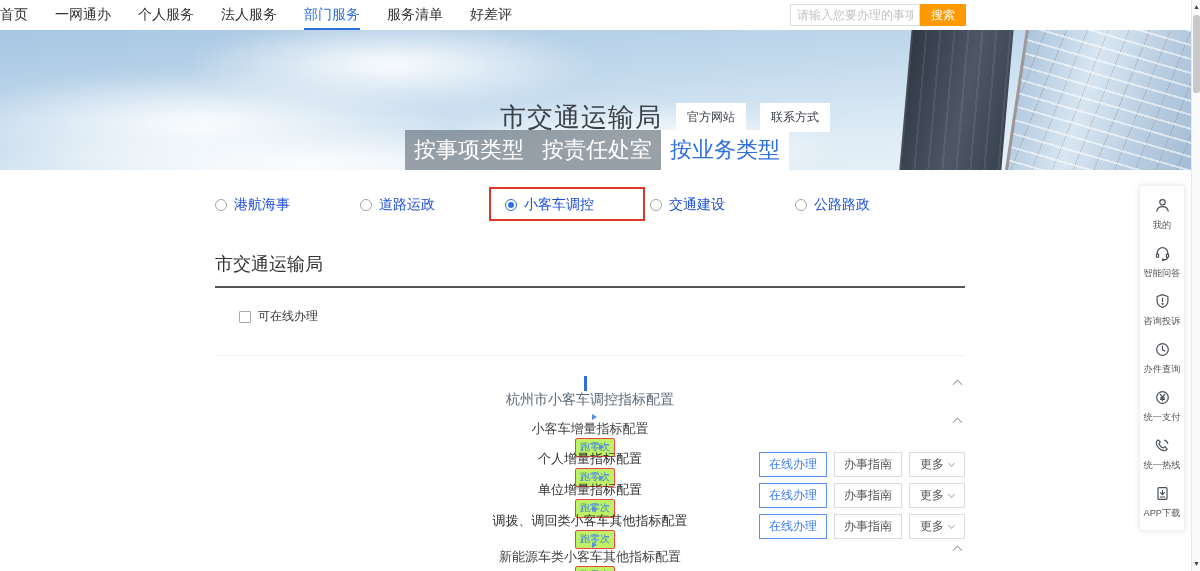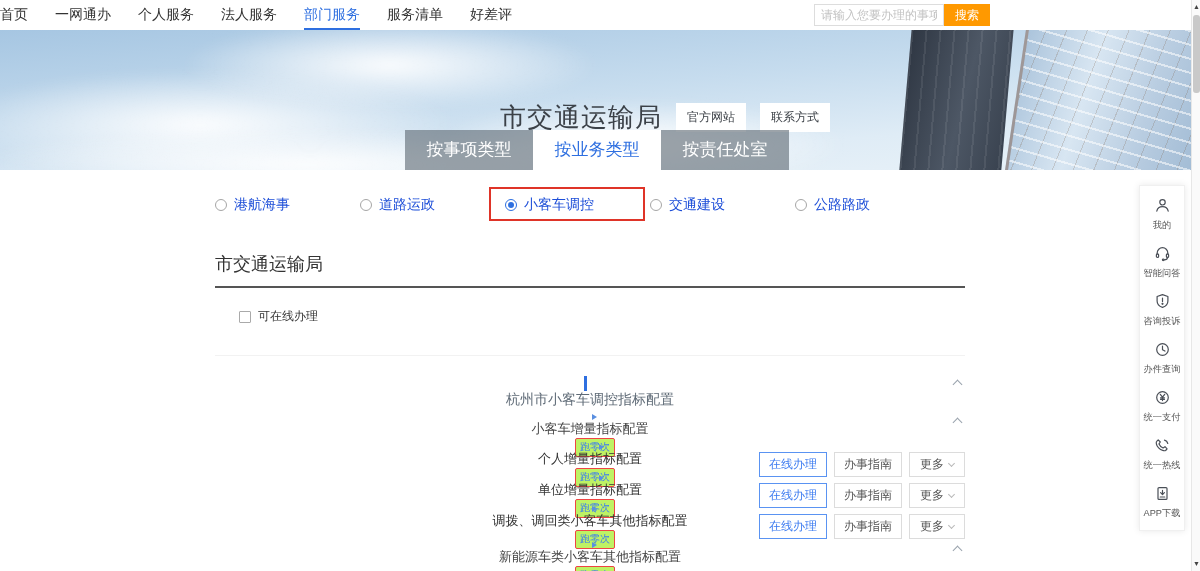--- a/index.html
+++ b/index.html
@@ -6,21 +6,21 @@
   html,body { background:#888; }
   .page {
     position:relative; width:1200px; height:571px; overflow:hidden;
     background:#fff; font-family:"Liberation Sans","DejaVu Sans",sans-serif;
     margin:0 auto;
   }
   
   .topbar { position:absolute; left:0; top:0; width:1191px; height:30px; background:#fff; display:flex; align-items:center; z-index:5; }
   .nav-item { font-size:14px; color:#333; margin-right:27px; height:30px; line-height:28px; cursor:pointer; white-space:nowrap; }
   .nav-item.active { color:#2e6fe0; border-bottom:2px solid #2e6fe0; }
-  .top-search { position:absolute; left:814px; top:4px; display:flex; }
+  .top-search { position:absolute; left:790px; top:4px; display:flex; }
   .top-search input { width:130px; height:22px; border:1px solid #ddd; font-size:12px; padding:0 6px; color:#333; outline:none; font-family:inherit; }
   .top-search input::placeholder { color:#c3c3c3; }
   .search-btn { width:46px; height:22px; background:#f90; color:#fff; font-size:12px; border:none; cursor:pointer; font-family:inherit; }
   
   .banner { position:absolute; left:0; top:30px; width:1191px; height:140px; overflow:hidden; background:linear-gradient(175deg,#a6c6e2 0%,#c6dcee 45%,#dfecf6 75%,#e9f2f8 100%); }
   .cloud { position:absolute; background:radial-gradient(ellipse at center, rgba(255,255,255,.95) 0%, rgba(255,255,255,0) 70%); filter:blur(6px); }
   .c1 { left:-60px; top:40px; width:520px; height:110px; }
   .c2 { left:180px; top:-10px; width:420px; height:90px; }
   .c3 { left:430px; top:70px; width:420px; height:90px; }
   .c4 { left:-40px; top:100px; width:700px; height:70px; }
@@ -30,21 +30,21 @@
   .bld-glass { position:absolute; left:1015px; top:-14px; width:200px; height:175px; transform:skewX(-7deg) rotate(1.5deg);
     background:linear-gradient(100deg,#aac3db 0%,#d8e6f2 35%,#b9cde1 65%,#9db8d2 100%);
     border-left:3px solid rgba(150,105,75,.45); }
   .bld-glass:after { content:''; position:absolute; inset:0;
     background:repeating-linear-gradient(14deg, rgba(255,255,255,.55) 0 2px, transparent 2px 13px),
                repeating-linear-gradient(104deg, rgba(125,95,70,.22) 0 1px, transparent 1px 20px); }
   .banner-head { position:absolute; left:500px; top:70px; display:flex; align-items:center; gap:14px; z-index:3; }
   .banner-title { font-size:26px; color:#3b4148; font-weight:500; letter-spacing:1px; white-space:nowrap; }
   .banner-btn { background:#fff; color:#3a3f45; font-size:12px; padding:6px 11px; border:none; cursor:pointer; white-space:nowrap; font-family:inherit; }
   .tabs { position:absolute; left:405px; bottom:0; display:flex; z-index:3; }
-  .tab { width:128px; height:40px; line-height:40px; text-align:center; font-size:17px; color:#fff; background:rgba(96,106,116,.62); cursor:pointer; white-space:nowrap; }
+  .tab { width:128px; height:40px; line-height:40px; text-align:center; font-size:22px; color:#fff; background:rgba(96,106,116,.62); cursor:pointer; white-space:nowrap; }
   .tab.active { background:#fff; color:#2e6fe0; }
   
   .content { position:absolute; left:215px; top:170px; width:750px; }
   .radios { display:flex; padding-top:26px; }
   .radio { position:relative; display:flex; align-items:center; width:145px; font-size:14px; color:#1d4ed8; cursor:pointer; }
   .rdot { width:12px; height:12px; border:1px solid #a6a6a6; border-radius:50%; margin-right:7px; background:#fff; position:relative; flex:0 0 auto; }
   .radio.sel .rdot { border-color:#2e6fe0; }
   .radio.sel .rdot:after { content:''; position:absolute; left:2px; top:2px; width:6px; height:6px; border-radius:50%; background:#2e6fe0; }
   .radio.hl:after { content:''; position:absolute; left:-16px; top:-9px; width:152px; height:30px; border:2px solid #df3428; }
   .sec-title { margin-top:38px; font-size:18px; color:#333; font-weight:500; padding-bottom:10px; border-bottom:2px solid #555; }
@@ -107,22 +107,22 @@
     <div class="cloud c4"></div>
     <div class="bld-dark"></div>
     <div class="bld-glass"></div>
     <div class="banner-head">
       <span class="banner-title">市交通运输局</span>
       <button class="banner-btn">官方网站</button>
       <button class="banner-btn">联系方式</button>
     </div>
     <div class="tabs" id="tabs">
         <div class="tab">按事项类型</div>
+        <div class="tab">按责任处室</div>
         <div class="tab active">按业务类型</div>
-        <div class="tab">按责任处室</div>
       </div>
   </div>
 
   <div class="content">
     <div class="radios" id="radios">
         <div class="radio">
           <span class="rdot"></span>
           <span>港航海事</span>
         </div>
         <div class="radio">

